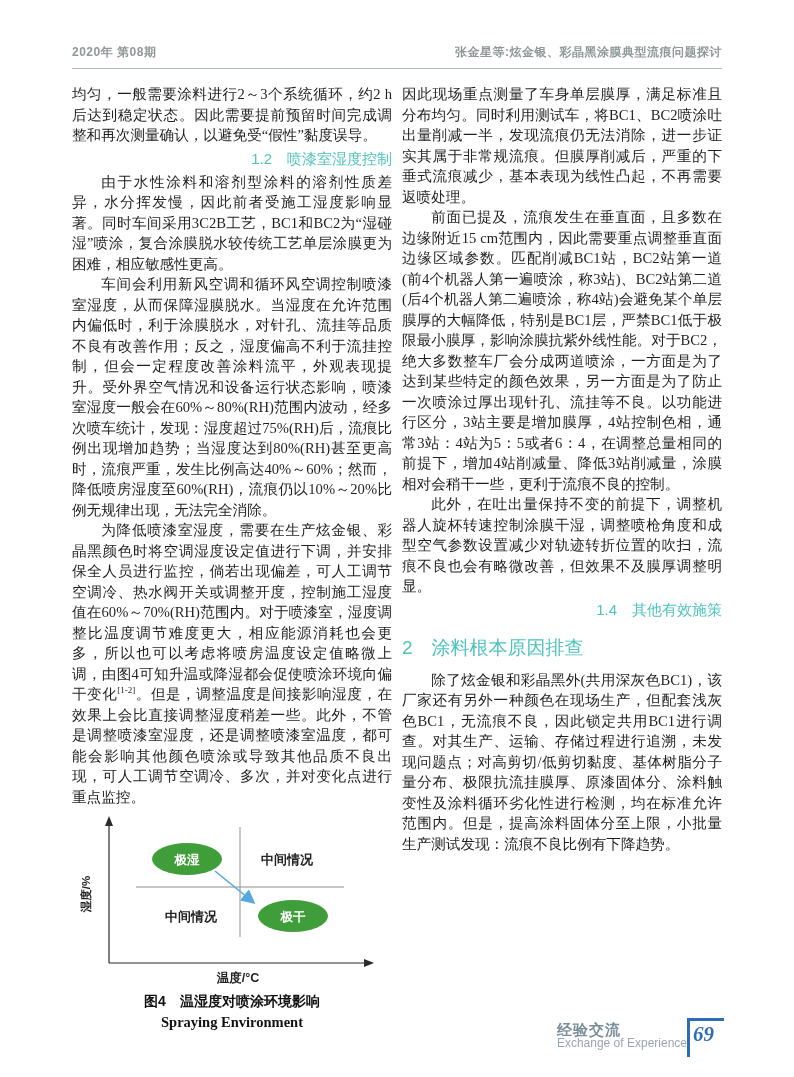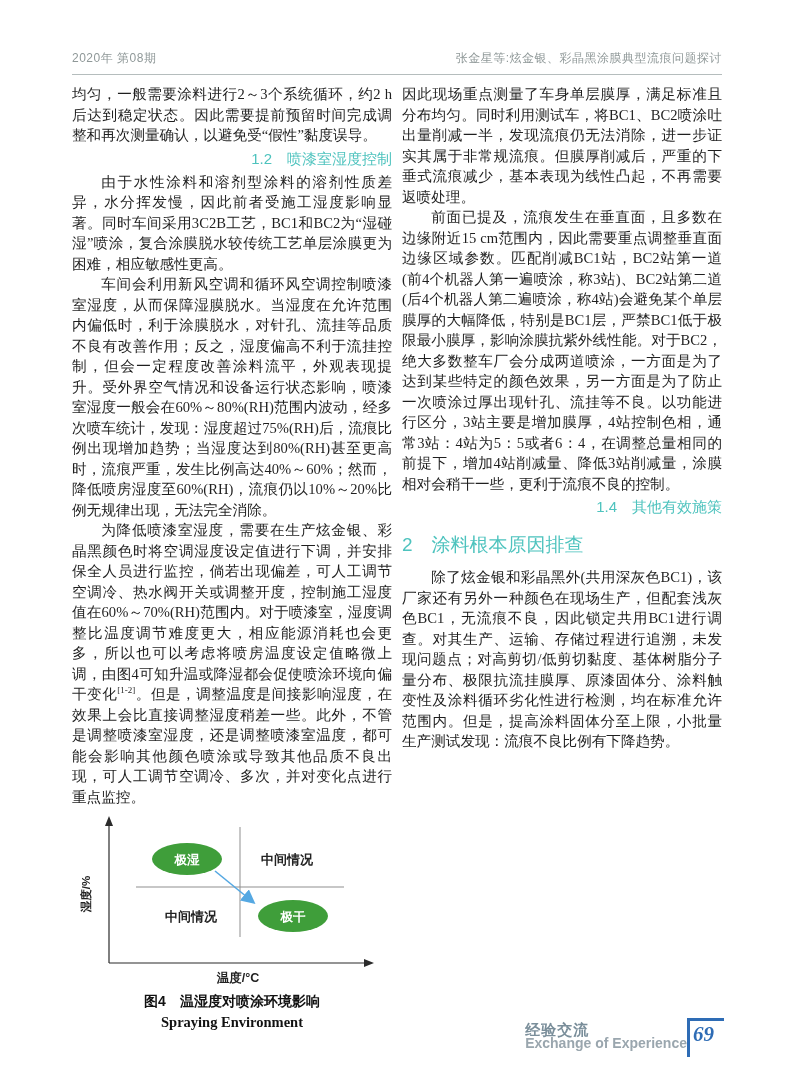--- a/index.html
+++ b/index.html
@@ -3,25 +3,25 @@
 <meta charset="utf-8">
 <style>
   html,body { margin:0; padding:0; background:#e9e9e9; }
   .page {
     position:relative; width:794px; height:1077px; margin:0 auto;
     background:#ffffff; overflow:hidden;
     font-family:"Liberation Serif", serif; color:#1f1f1f;
   }
   
   .header {
-    position:absolute; top:50px; left:72px; width:650px;
+    position:absolute; top:44px; left:72px; width:650px;
     display:flex; justify-content:space-between; align-items:flex-end;
     border-bottom:1px solid #b5bdbd; padding-bottom:7px;
     font-family:"Liberation Sans", sans-serif;
-    font-size:12px; color:#8f9898; letter-spacing:0.5px;
+    font-size:12px; color:#8f9898; letter-spacing:0.5px;font-weight:bold;
   }
   
   .columns {
     position:absolute; top:84px; left:72px; width:650px;
     display:flex; gap:10px;
   }
   .col { width:320px; font-size:14.6px; line-height:20.5px; text-align:justify; }
   .col p { margin:0; text-indent:2em; }
   .col p.cont { text-indent:0; }
   sup.ref { font-size:9px; line-height:0; }
@@ -44,21 +44,21 @@
     font-size:14px; color:#111; text-align:center; margin-top:4px; line-height:21px;
   }
   .fig-cap-en {
     font-family:"Liberation Serif", serif; font-weight:700;
     font-size:14.5px; color:#111; text-align:center; line-height:21px;
   }
   
   .footer { position:absolute; right:70px; bottom:20px; display:flex; align-items:flex-start; }
   .footer-text { text-align:left; font-family:"Liberation Sans", sans-serif; padding-top:4px; }
   .footer-cn { font-size:15px; font-weight:700; color:#7a8e9a; line-height:16px; letter-spacing:1px; }
-  .footer-en { font-size:14px; color:#9aa6ae; line-height:11px;font-weight:bold; }
+  .footer-en { font-size:12px; color:#9aa6ae; line-height:11px; }
   .page-num {
     border-left:3px solid #2e6cb5; border-top:3px solid #2e6cb5;
     padding:0 10px 10px 3px;
     font-family:"Liberation Serif", serif; font-style:italic; font-weight:700;
     font-size:21px; color:#2e6cb5; line-height:26px;
   }
 </style>
 </head>
 <body>
 
@@ -108,20 +108,21 @@
         </svg>
         <div class="fig-cap-cn">图4　温湿度对喷涂环境影响</div>
         <div class="fig-cap-en">Spraying Environment</div>
       </figure>
 
     </div>
 
     <div class="col">
       <p class="cont">因此现场重点测量了车身单层膜厚，满足标准且分布均匀。同时利用测试车，将BC1、BC2喷涂吐出量削减一半，发现流痕仍无法消除，进一步证实其属于非常规流痕。但膜厚削减后，严重的下垂式流痕减少，基本表现为线性凸起，不再需要返喷处理。</p>
       <p>前面已提及，流痕发生在垂直面，且多数在边缘附近15 cm范围内，因此需要重点调整垂直面边缘区域参数。匹配削减BC1站，BC2站第一道(前4个机器人第一遍喷涂，称3站)、BC2站第二道(后4个机器人第二遍喷涂，称4站)会避免某个单层膜厚的大幅降低，特别是BC1层，严禁BC1低于极限最小膜厚，影响涂膜抗紫外线性能。对于BC2，绝大多数整车厂会分成两道喷涂，一方面是为了达到某些特定的颜色效果，另一方面是为了防止一次喷涂过厚出现针孔、流挂等不良。以功能进行区分，3站主要是增加膜厚，4站控制色相，通常3站：4站为5：5或者6：4，在调整总量相同的前提下，增加4站削减量、降低3站削减量，涂膜相对会稍干一些，更利于流痕不良的控制。</p>
+      <p>此外，在吐出量保持不变的前提下，调整机器人旋杯转速控制涂膜干湿，调整喷枪角度和成型空气参数设置减少对轨迹转折位置的吹扫，流痕不良也会有略微改善，但效果不及膜厚调整明显。</p>
       <h4 class="sub">1.4　其他有效施策</h4>
       <h3 class="main">2　涂料根本原因排查</h3>
       <p>除了炫金银和彩晶黑外(共用深灰色BC1)，该厂家还有另外一种颜色在现场生产，但配套浅灰色BC1，无流痕不良，因此锁定共用BC1进行调查。对其生产、运输、存储过程进行追溯，未发现问题点；对高剪切/低剪切黏度、基体树脂分子量分布、极限抗流挂膜厚、原漆固体分、涂料触变性及涂料循环劣化性进行检测，均在标准允许范围内。但是，提高涂料固体分至上限，小批量生产测试发现：流痕不良比例有下降趋势。</p>
 
     </div>
 
   </div>
 
   <div class="footer">
     <div class="footer-text">

